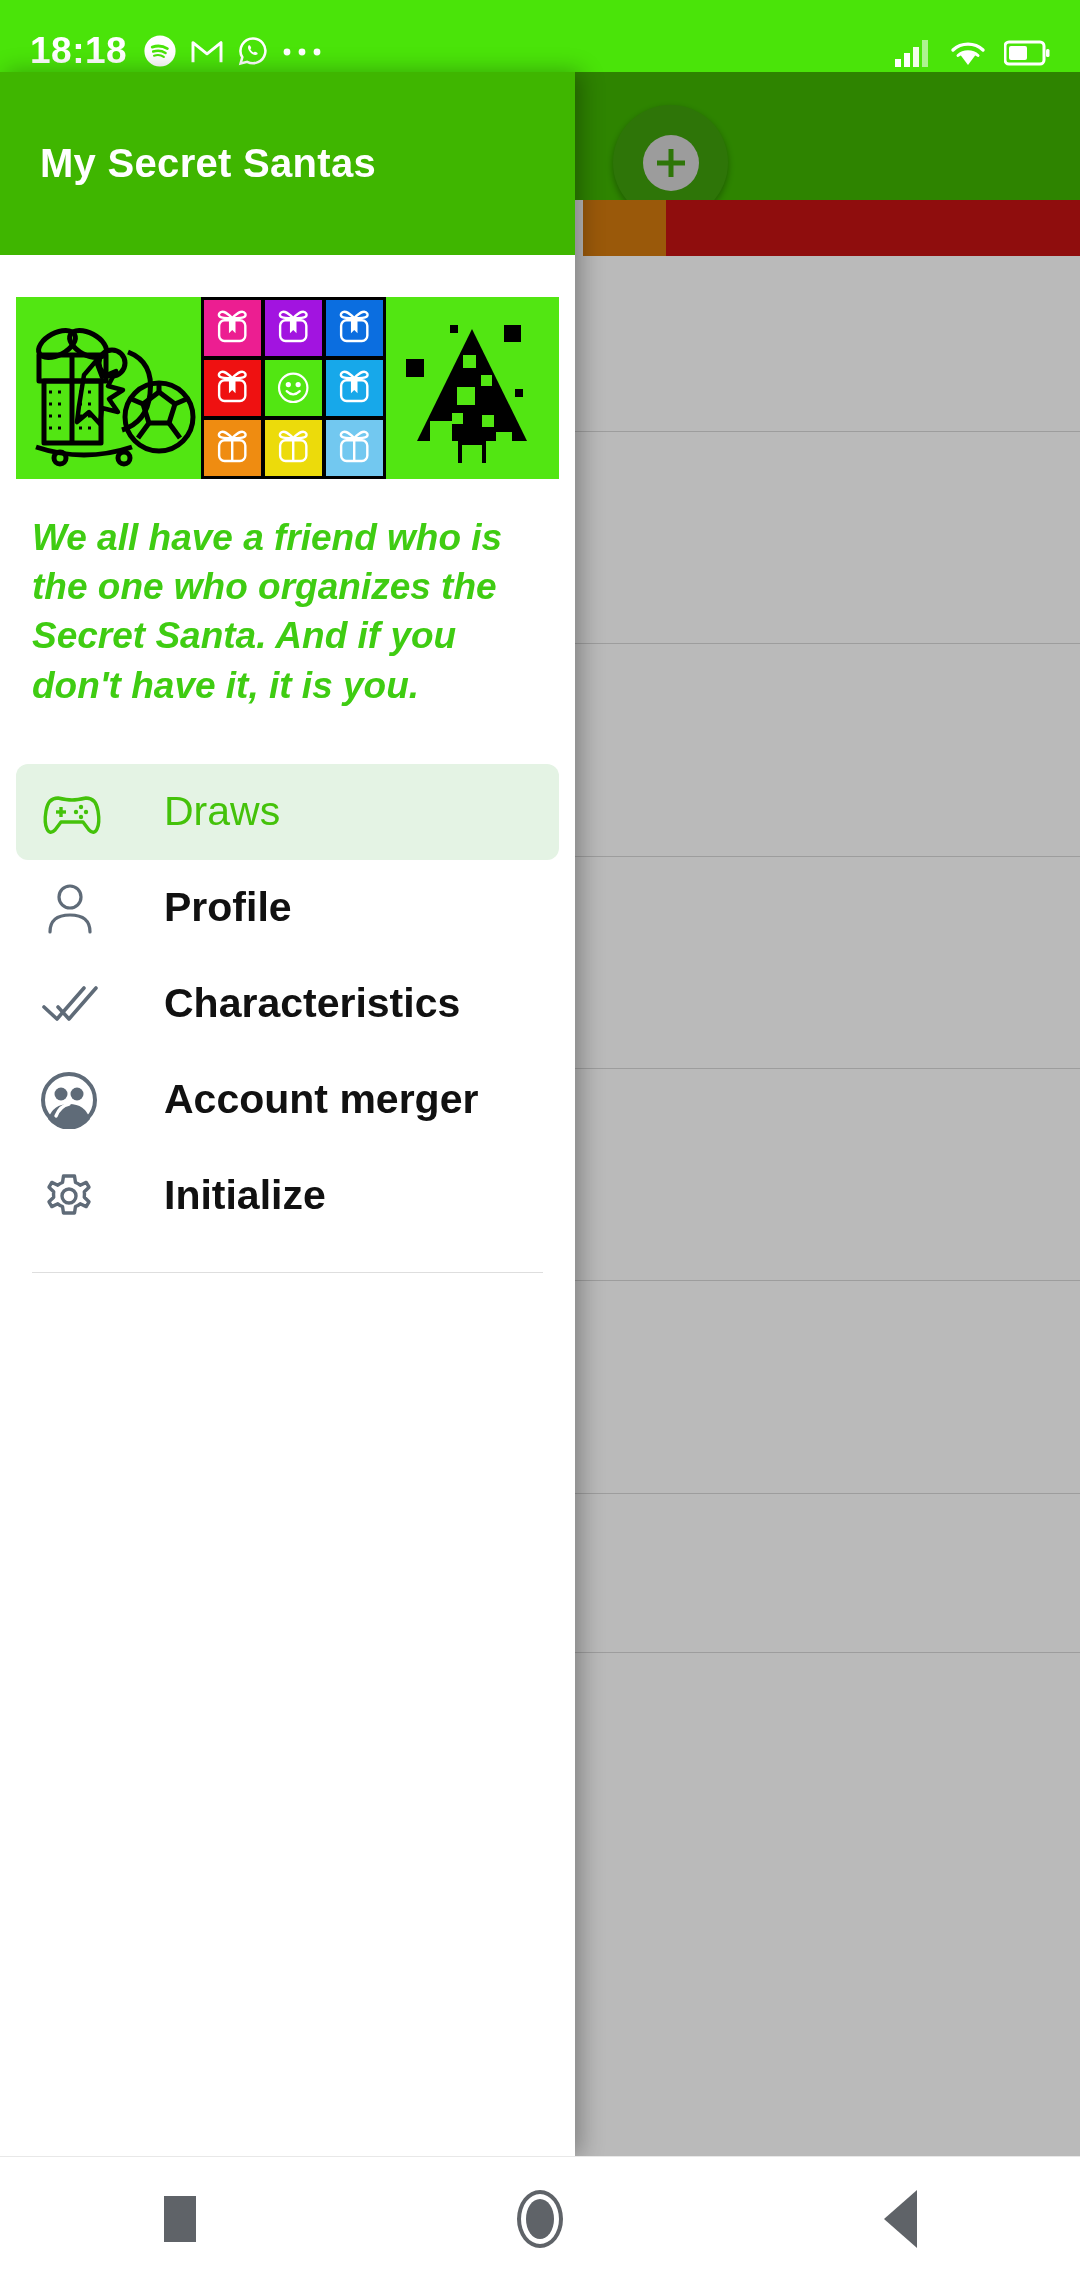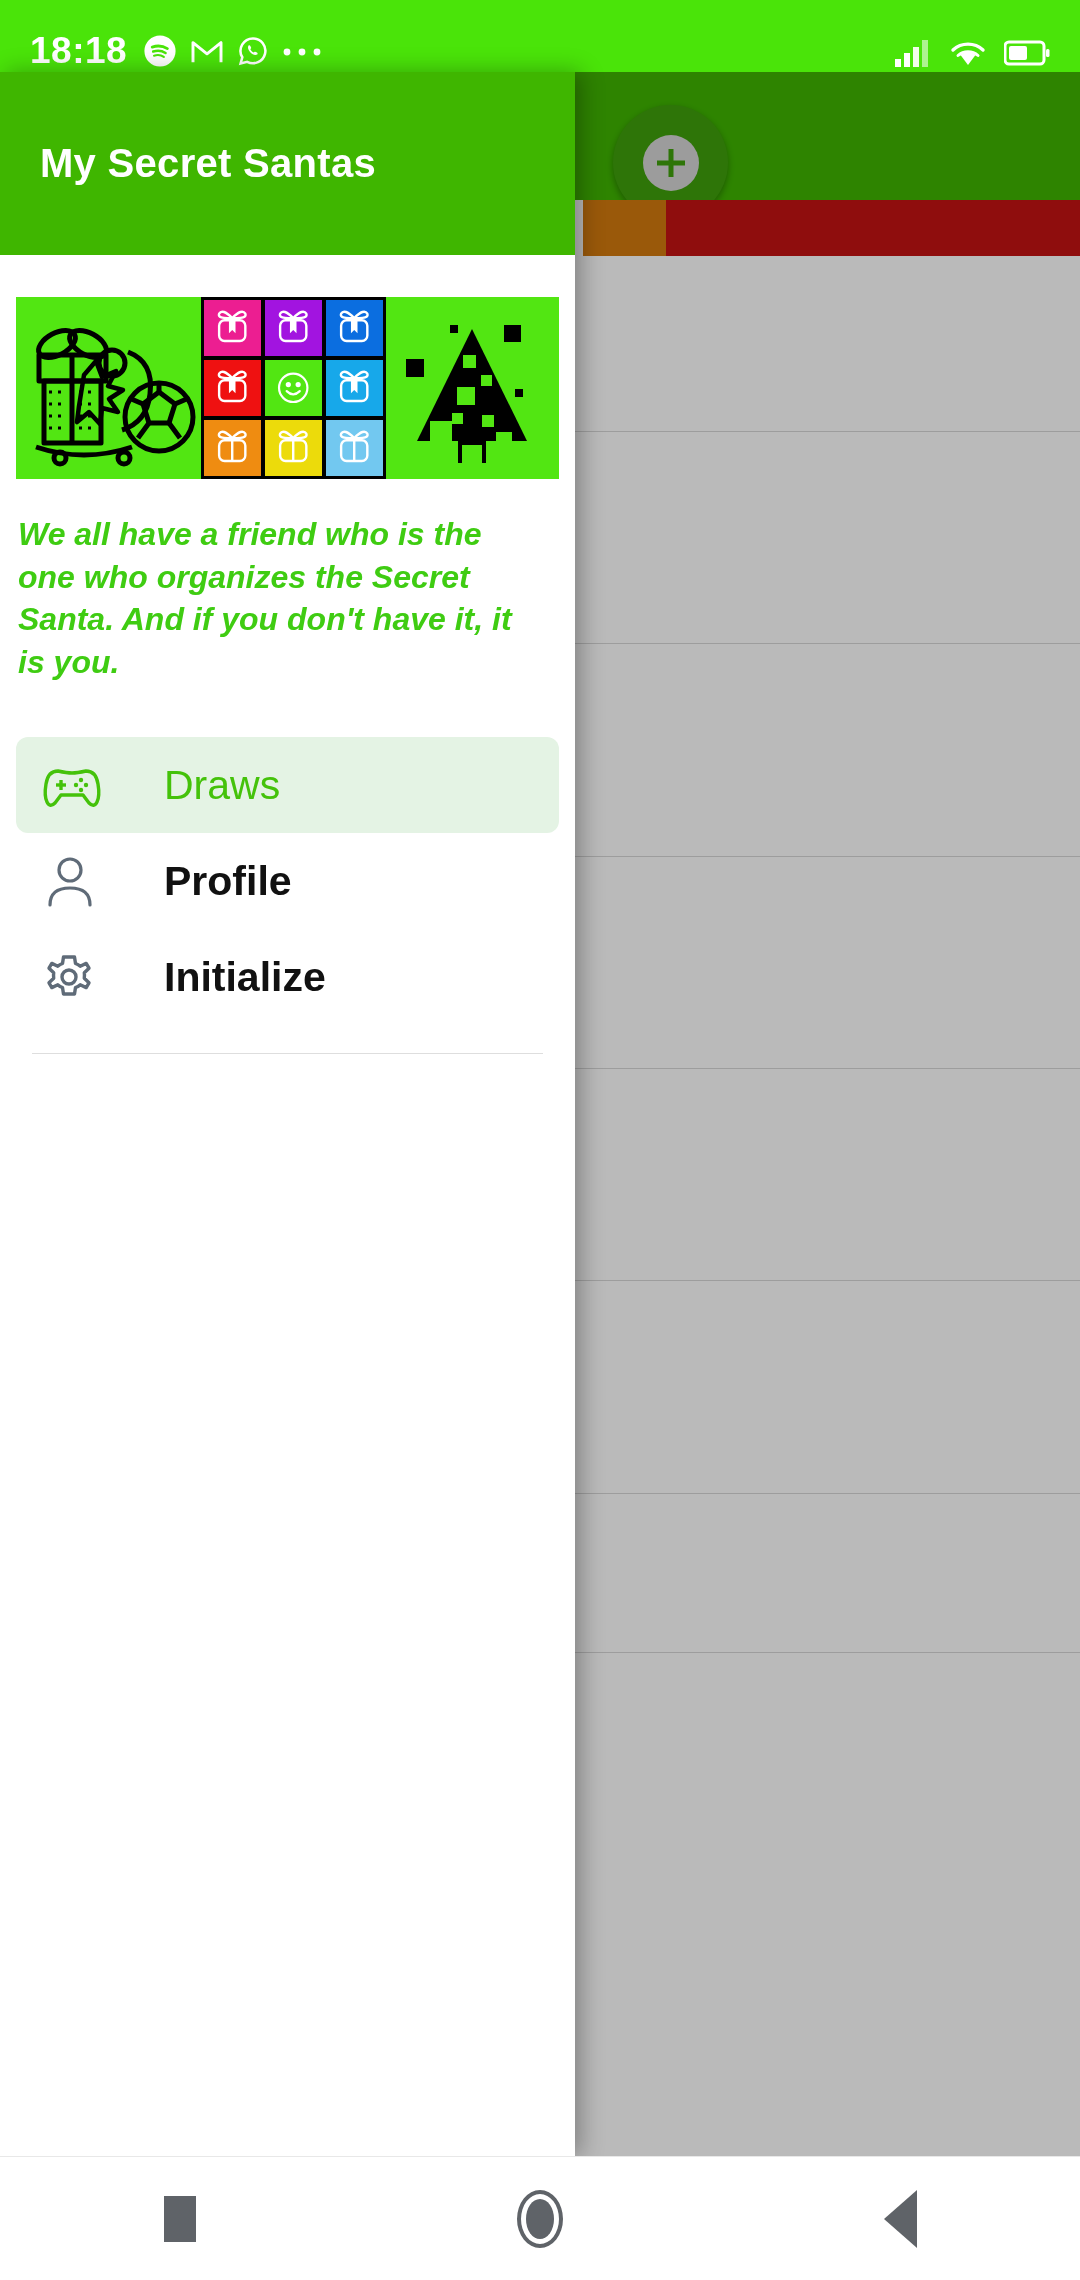--- a/index.html
+++ b/index.html
@@ -172,23 +172,23 @@
   .pane-mid   { width: 185px; background: #000000; padding: 3px;
                 display: grid; grid-template-columns: repeat(3,1fr);
                 grid-template-rows: repeat(3,1fr); gap: 4px; }
   .pane-right { flex: 1; background: #52e612; }
   .gift-cell {
     display: flex; align-items: center; justify-content: center;
   }
   .gift-cell svg { width: 78%; height: 78%; }
 
   .tagline {
-    margin: 34px 32px 0 18px;
+    margin: 34px 32px 0 32px;
     color: #3fcc12;
-    font-size: 32px;
+    font-size: 37px;
     font-weight: bold;
     font-style: italic;
     line-height: 1.33;
   }
 
   .menu {
     margin-top: 54px;
     padding: 0 16px;
   }
   .menu-item {
@@ -558,21 +558,44 @@
           <svg width="60" height="56" viewBox="0 0 60 56">
             <g stroke="#5f6b78" stroke-width="3.2" fill="none">
               <circle cx="30" cy="17" r="11"></circle>
               <path d="M10 52 q0 -17 20 -17 q20 0 20 17" stroke-linecap="round"></path>
             </g>
           </svg>
         </div>
         <div class="menu-label">Profile</div>
       </div>
 
-
+      <div class="menu-item">
+        <div class="menu-icon">
+          <svg width="62" height="48" viewBox="0 0 62 48">
+            <g stroke="#5f6b78" stroke-width="3.6" fill="none" stroke-linecap="round" stroke-linejoin="round">
+              <path d="M4 27 l13 12 L44 8"></path>
+              <path d="M18 27 l11 12 L56 8"></path>
+            </g>
+          </svg>
+        </div>
+        <div class="menu-label">Characteristics</div>
+      </div>
+
+      <div class="menu-item">
+        <div class="menu-icon">
+          <svg width="58" height="58" viewBox="0 0 58 58">
+            <circle cx="29" cy="29" r="26" fill="none" stroke="#5f6b78" stroke-width="4"></circle>
+            <circle cx="21" cy="23" r="6.5" fill="#5f6b78"></circle>
+            <circle cx="37" cy="23" r="6.5" fill="#5f6b78"></circle>
+            <path d="M8 48 q5 -15 21 -15 q16 0 21 15 a26 26 0 01-42 0z" fill="#5f6b78"></path>
+            <path d="M29 33 q-9 2 -13 12" stroke="#ffffff" stroke-width="3.4" fill="none" stroke-linecap="round"></path>
+          </svg>
+        </div>
+        <div class="menu-label">Account merger</div>
+      </div>
 
       <div class="menu-item">
         <div class="menu-icon">
           <svg width="58" height="58" viewBox="0 0 58 58">
             <g stroke="#5f6b78" stroke-width="3.4" fill="none" stroke-linejoin="round">
               <path d="M29 6 l5.5 0 1 6.5 a18 18 0 014.7 2.7 l6-2.8 2.8 4.8 -4.7 4.6 a18 18 0 010 5.4 l4.7 4.6 -2.8 4.8 -6 -2.8 a18 18 0 01-4.7 2.7 l-1 6.5 -5.5 0 -5.5 0 -1 -6.5 a18 18 0 01-4.7 -2.7 l-6 2.8 -2.8 -4.8 4.7 -4.6 a18 18 0 010 -5.4 l-4.7 -4.6 2.8 -4.8 6 2.8 a18 18 0 014.7 -2.7 l1 -6.5z" transform="translate(0,3)"></path>
               <circle cx="29" cy="29" r="7"></circle>
             </g>
           </svg>
         </div>

